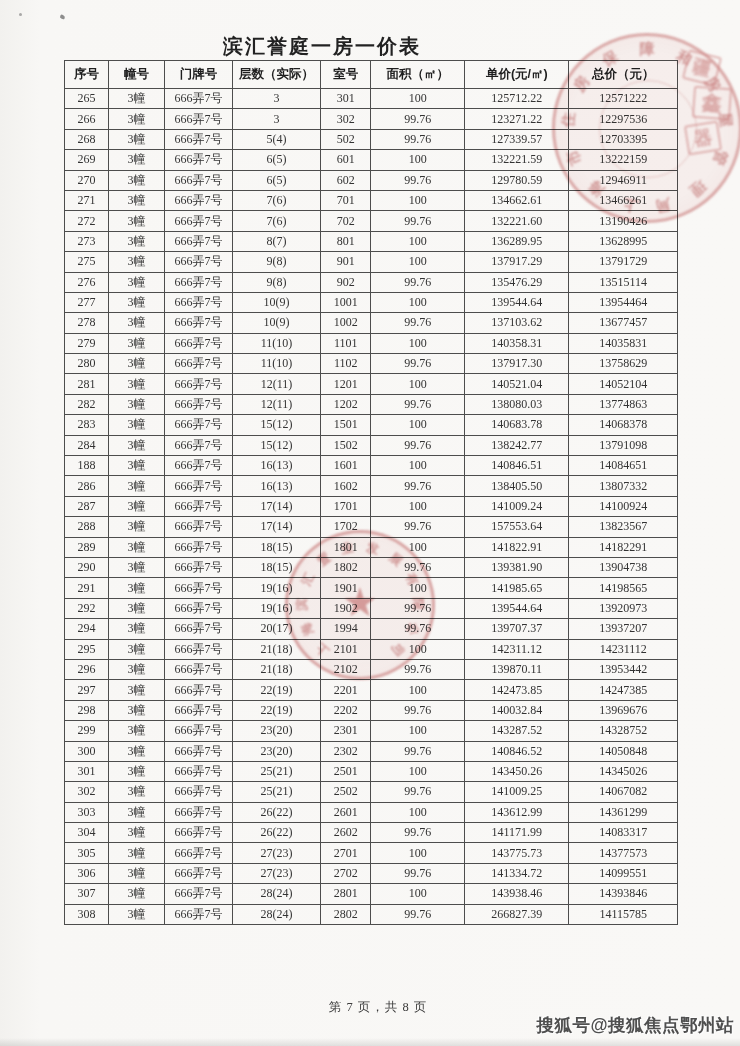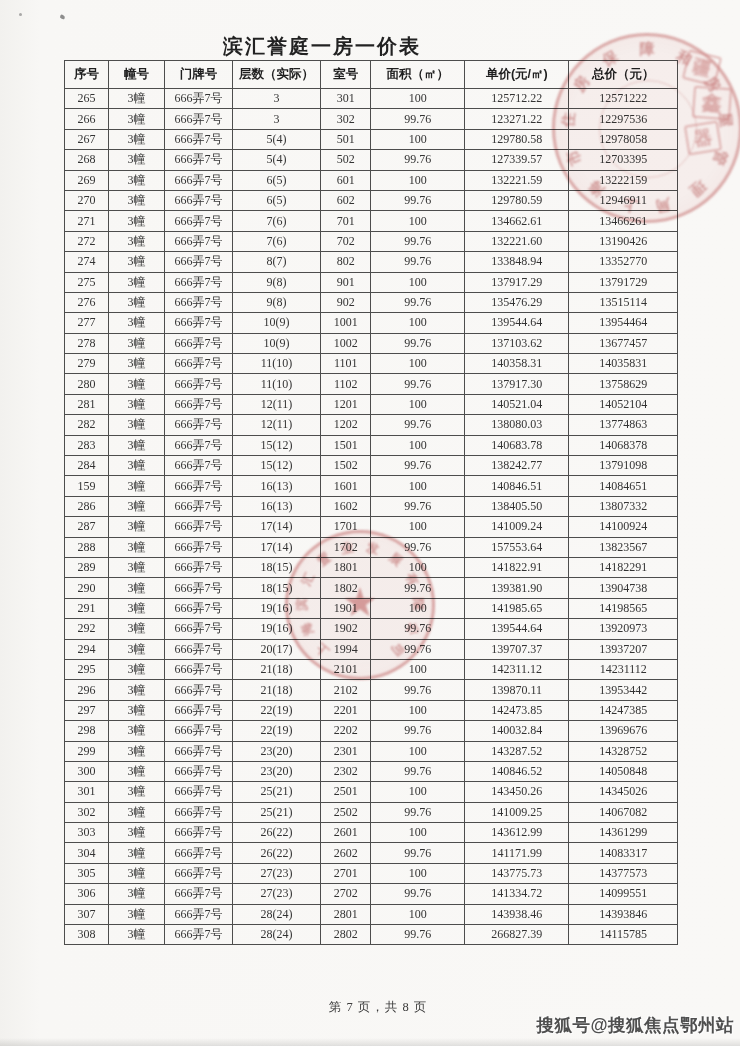--- a/index.html
+++ b/index.html
@@ -150,30 +150,20 @@
           <td>266</td>
           <td>3幢</td>
           <td>666弄7号</td>
           <td>3</td>
           <td>302</td>
           <td>99.76</td>
           <td>123271.22</td>
           <td>12297536</td>
         </tr>
         <tr>
-          <td>267</td>
-          <td>3幢</td>
-          <td>666弄7号</td>
-          <td>5(4)</td>
-          <td>501</td>
-          <td>100</td>
-          <td>129780.58</td>
-          <td>12978058</td>
-        </tr>
-        <tr>
           <td>268</td>
           <td>3幢</td>
           <td>666弄7号</td>
           <td>5(4)</td>
           <td>502</td>
           <td>99.76</td>
           <td>127339.57</td>
           <td>12703395</td>
         </tr>
         <tr>
@@ -210,28 +200,28 @@
           <td>272</td>
           <td>3幢</td>
           <td>666弄7号</td>
           <td>7(6)</td>
           <td>702</td>
           <td>99.76</td>
           <td>132221.60</td>
           <td>13190426</td>
         </tr>
         <tr>
-          <td>274</td>
+          <td>273</td>
           <td>3幢</td>
           <td>666弄7号</td>
           <td>8(7)</td>
-          <td>802</td>
-          <td>99.76</td>
-          <td>133848.94</td>
-          <td>13352770</td>
+          <td>801</td>
+          <td>100</td>
+          <td>136289.95</td>
+          <td>13628995</td>
         </tr>
         <tr>
           <td>275</td>
           <td>3幢</td>
           <td>666弄7号</td>
           <td>9(8)</td>
           <td>901</td>
           <td>100</td>
           <td>137917.29</td>
           <td>13791729</td>
@@ -320,21 +310,21 @@
           <td>284</td>
           <td>3幢</td>
           <td>666弄7号</td>
           <td>15(12)</td>
           <td>1502</td>
           <td>99.76</td>
           <td>138242.77</td>
           <td>13791098</td>
         </tr>
         <tr>
-          <td>159</td>
+          <td>188</td>
           <td>3幢</td>
           <td>666弄7号</td>
           <td>16(13)</td>
           <td>1601</td>
           <td>100</td>
           <td>140846.51</td>
           <td>14084651</td>
         </tr>
         <tr>
           <td>286</td>

